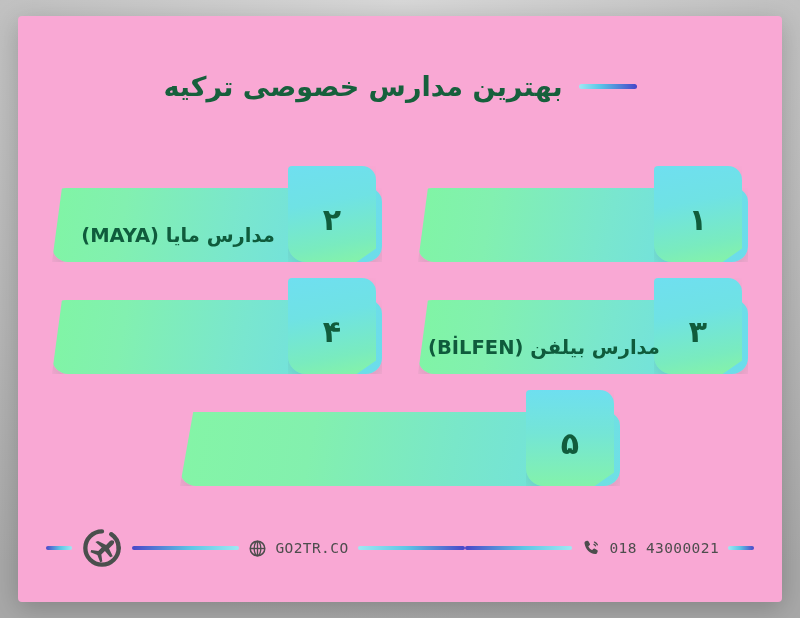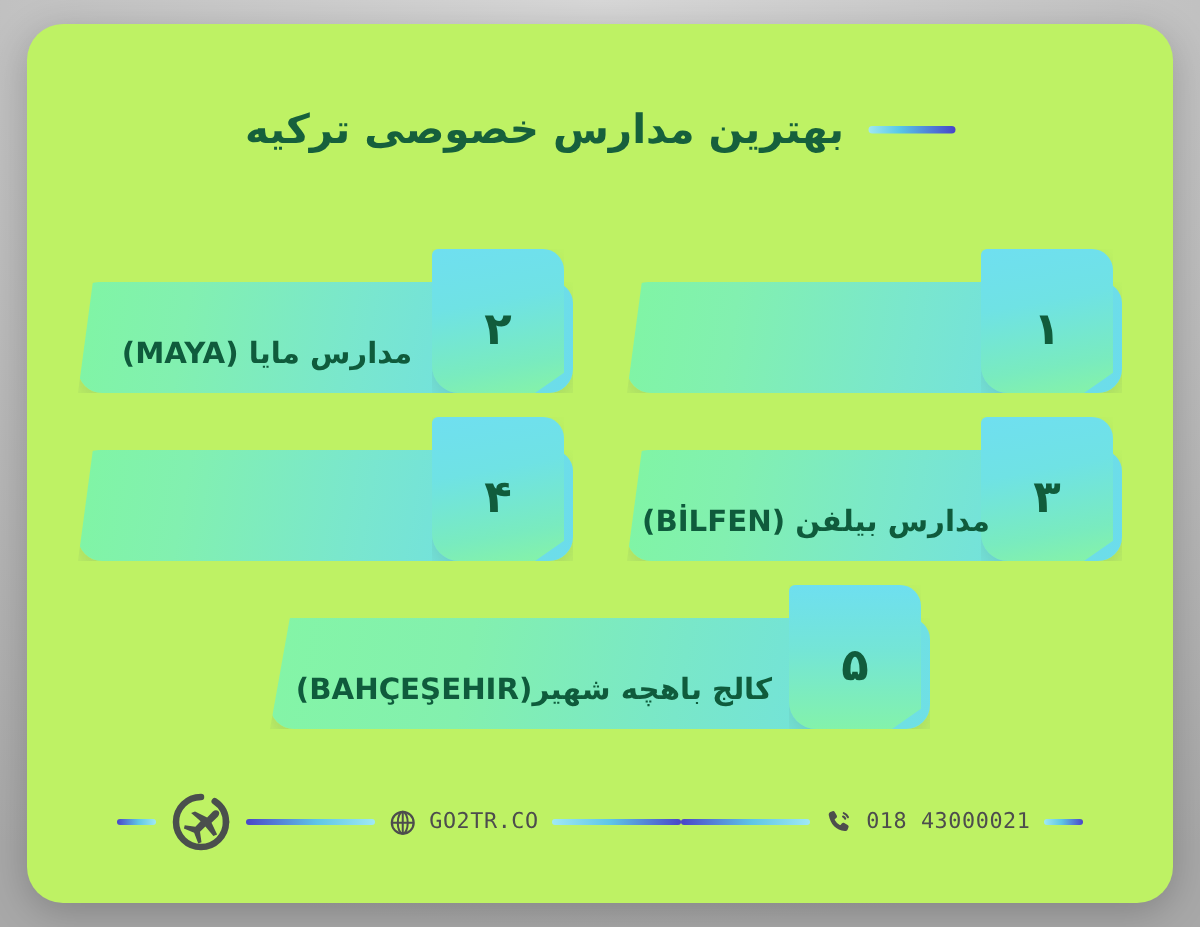--- a/index.html
+++ b/index.html
@@ -16,22 +16,22 @@
       radial-gradient(ellipse 120% 100% at 50% 0%, #d8d8d8 0%, #bfbfbf 45%, #a8a8a8 100%);
     display: flex;
     align-items: center;
     justify-content: center;
   }
 
   .poster {
     position: relative;
     width: 764px;
     height: 586px;
-    background: #bef264;
-    border-radius: 24px;
+    background: #f9a8d4;
+    border-radius: 4px;
     box-shadow: 0 6px 26px rgba(0,0,0,0.22);
     overflow: hidden;
   }
 
   
   .title-row {
     position: absolute;
     top: 42px;
     left: 0;
     right: 0;
@@ -141,21 +141,21 @@
   .footer {
     position: absolute;
     bottom: 34px;
     left: 0;
     right: 0;
     height: 40px;
     display: flex;
     align-items: center;
     justify-content: center;
     gap: 0px;
-    padding: 0 60px;
+    padding: 0 28px;
   }
   .f-line {
     height: 4px;
     border-radius: 2px;
     flex: 1 1 auto;
     min-width: 18px;
     background: linear-gradient(90deg, #4a46c8 0%, #5ec6e6 55%, #9fe9f3 100%);
   }
   .f-line.rev {
     background: linear-gradient(90deg, #9fe9f3 0%, #5ec6e6 45%, #4a46c8 100%);
@@ -226,21 +226,20 @@
       </div>
     </div>
 
     <div class="row single">
 
       <div class="card center">
         <div class="card-body"></div>
         <div class="badge">
           <span class="badge-num">۵</span>
         </div>
-        <div class="card-label">کالج باهچه شهیر(BAHÇEŞEHIR)</div>
       </div>
     </div>
 
   </div>
 
   <div class="footer">
 
     <div class="f-line short"></div>
 
     <div class="logo-wrap">

